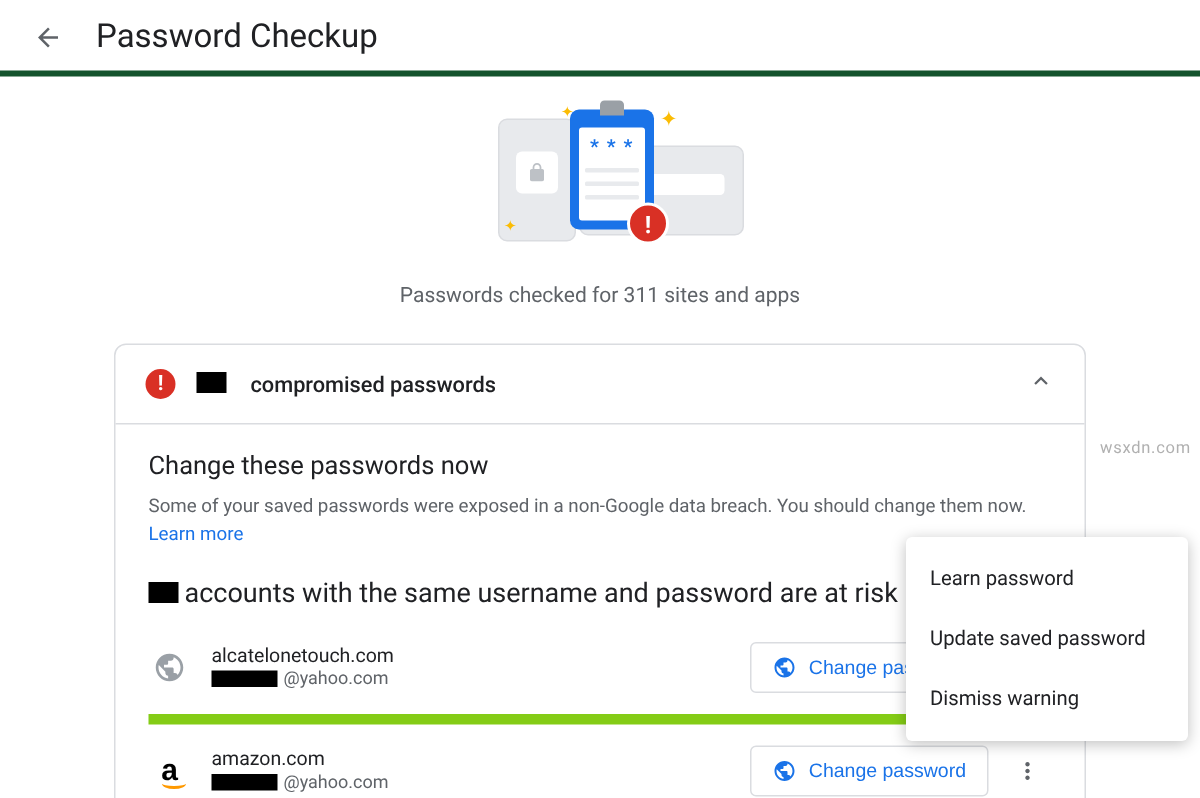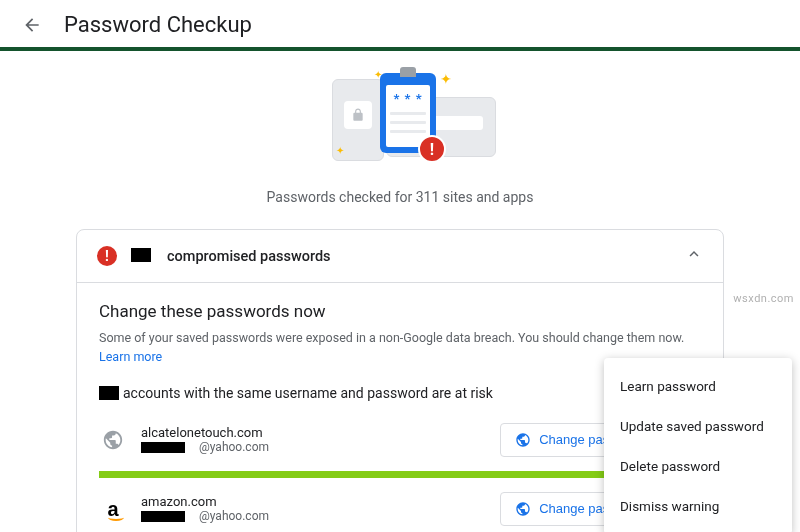--- a/index.html
+++ b/index.html
@@ -182,21 +182,21 @@
       line-height:1.5;
     }
     .learn-more {
       color:#1a73e8;
       text-decoration:none;
     }
     .risk-line {
       display:flex;
       align-items:center;
       gap:4px;
-      font-size:14px;
+      font-size:18px;
       margin:18px 0 8px;
       text-align:center;
     }
     .account-row {
       display:flex;
       align-items:center;
       padding:14px 0;
       border-bottom:7px solid #84cc16;
     }
     .site-icon {
@@ -222,21 +222,21 @@
       border-bottom:2px solid #ff9900;
       border-radius:0 0 50% 50%;
     }
     .account-info {
       flex:1;
       min-width:0;
     }
     .site-name{font-size:13px;color:#202124;}
     .user-line{
       font-size:12px;color:#5f6368;
-      display:flex;align-items:center;gap:14px;
+      display:flex;align-items:center;gap:4px;
     }
     .change-btn {
       border:1px solid #dadce0;
       border-radius:4px;
       background:#fff;
       color:#1a73e8;
       font-size:13px;
       font-weight:500;
       padding:8px 14px;
       display:flex;
@@ -391,17 +391,16 @@
             <path d="M12 8c1.1 0 2-.9 2-2s-.9-2-2-2-2 .9-2 2 .9 2 2 2zm0 2c-1.1 0-2 .9-2 2s.9 2 2 2 2-.9 2-2-.9-2-2-2zm0 6c-1.1 0-2 .9-2 2s.9 2 2 2 2-.9 2-2-.9-2-2-2z"></path>
           </svg>
       </div>
     </div>
   </div>
 </div>
 
 <div class="menu">
   <div class="menu-item">Learn password</div>
   <div class="menu-item">Update saved password</div>
-  <div class="menu-item">Delete password</div>
   <div class="menu-item">Dismiss warning</div>
 </div>
 
 <div class="watermark">wsxdn.com</div>
 
 </body></html>

